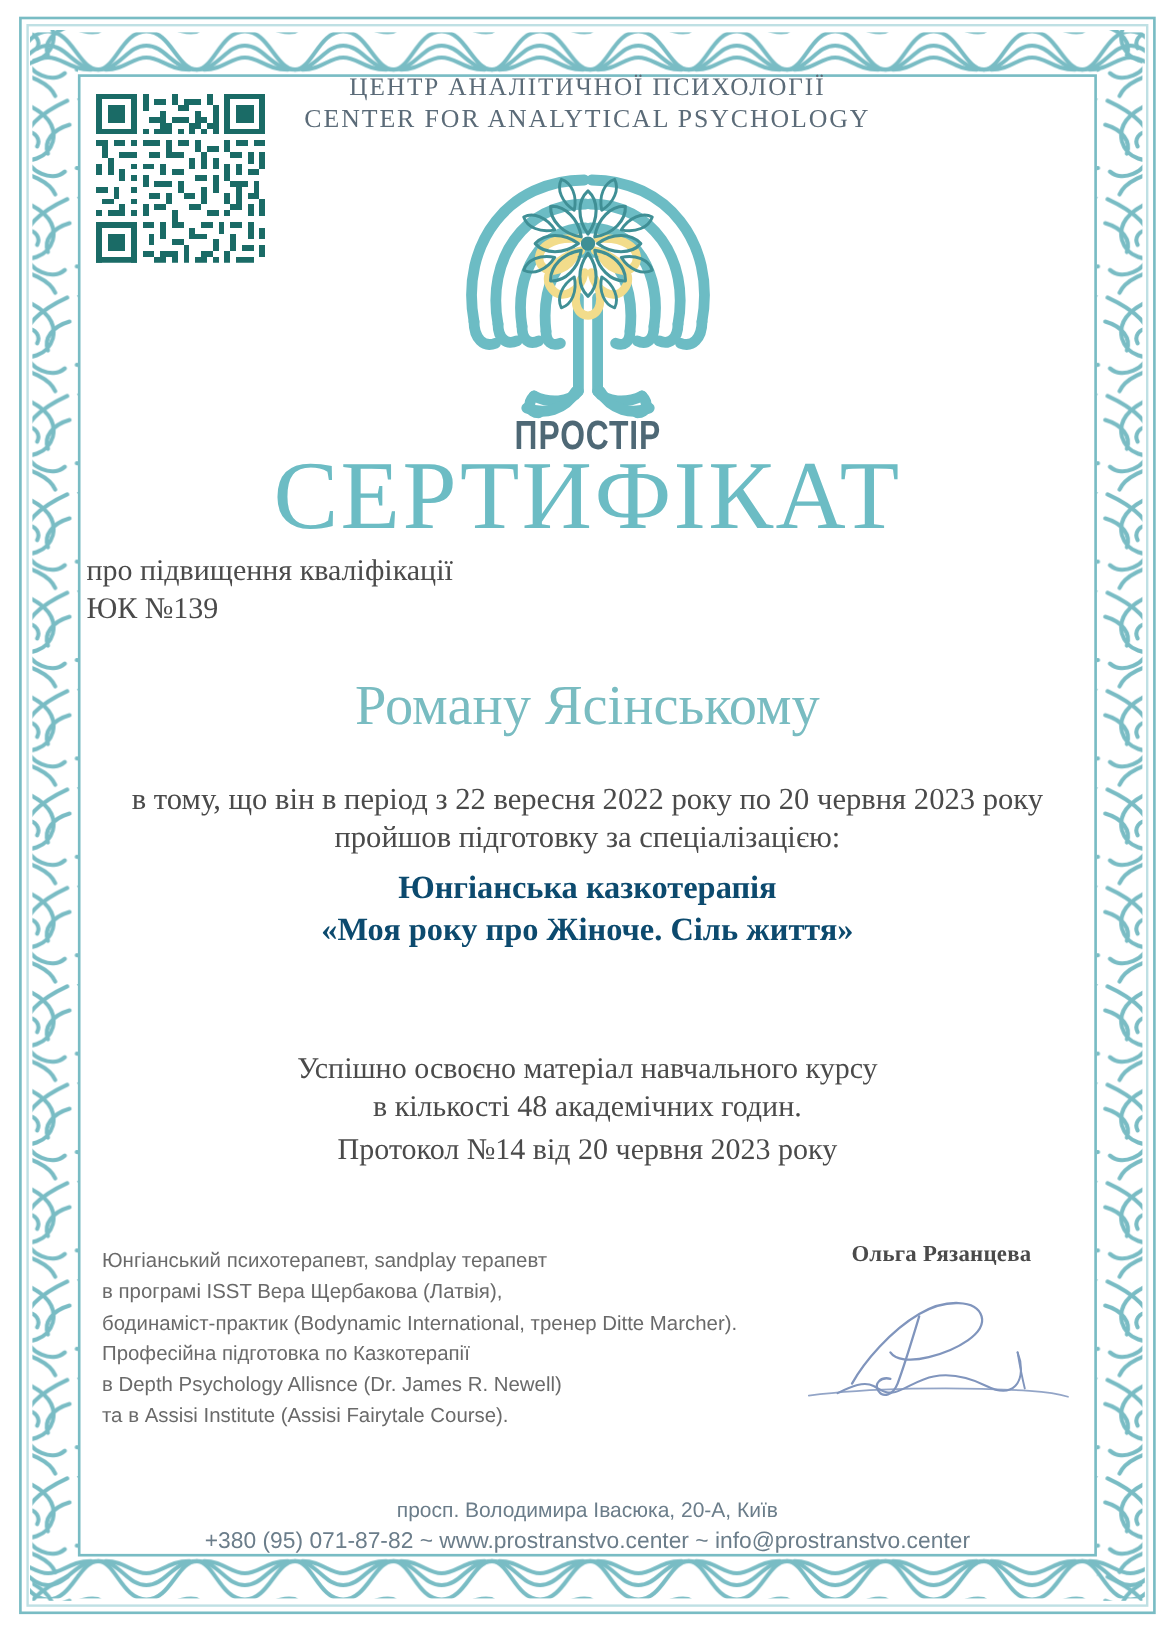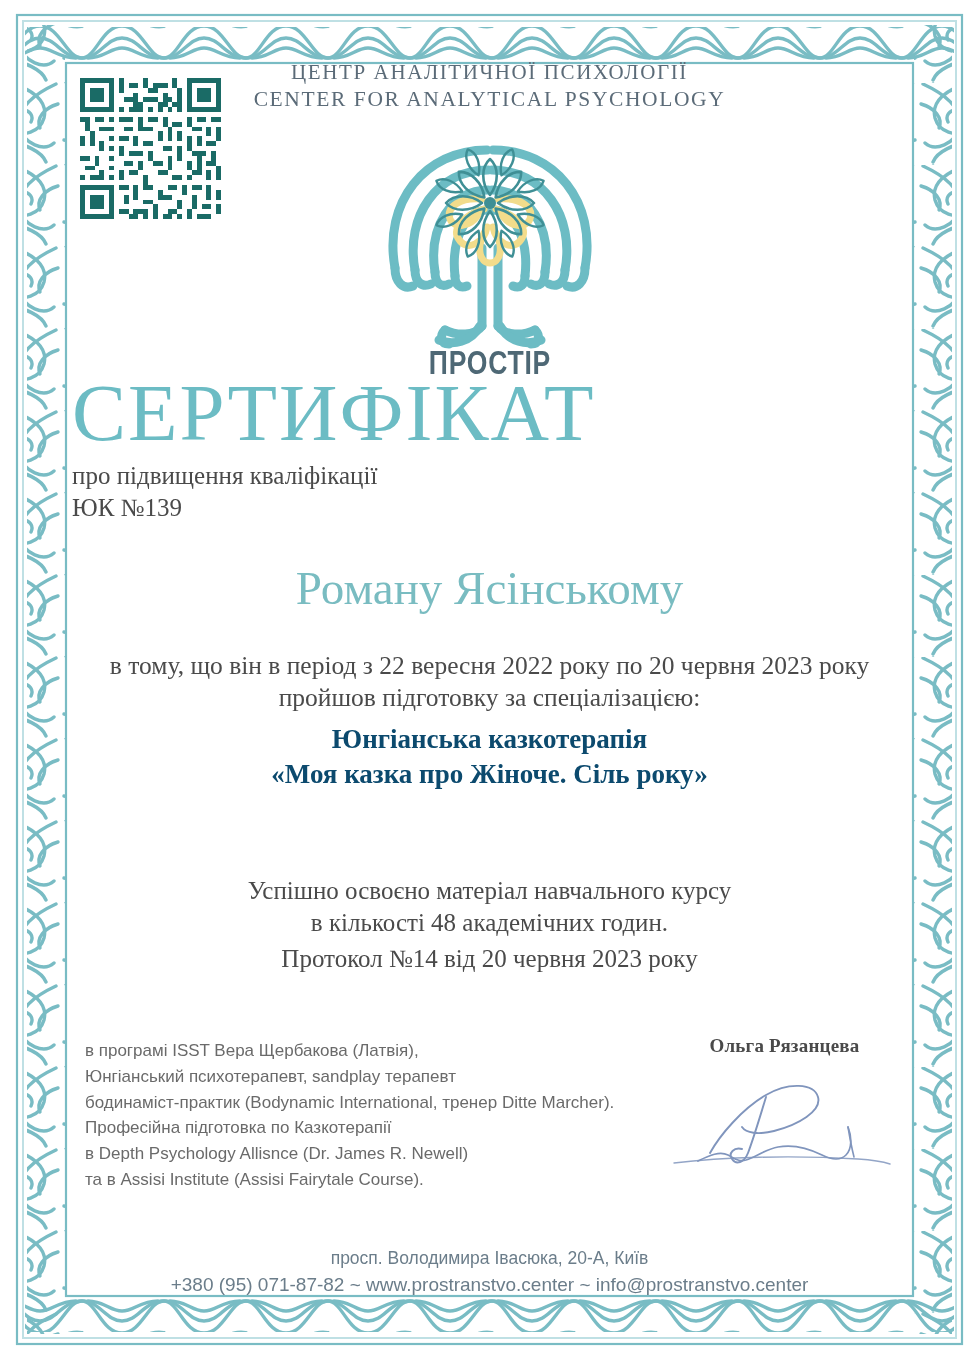--- a/index.html
+++ b/index.html
@@ -80,20 +80,21 @@
     height: 250px;
   }
   .logo-wrap svg { display:block; width:230px; height:250px; }
 
   
   .cert-title {
     position: absolute;
     left: 0;
     top: 343px;
     width: 835px;
+    text-align: center;
     font-size: 81px;
     letter-spacing: 2px;
     color: #6cbcc4;
     font-family: "Liberation Serif", "DejaVu Serif", serif;
     line-height: 1;
   }
 
   .subtitle-block {
     position: absolute;
     left: 0;
@@ -500,33 +501,33 @@
 
     <div class="recipient">Роману Ясінському</div>
 
     <div class="body-para">
       <div>в тому, що він в період з 22 вересня 2022 року по 20 червня 2023 року</div>
       <div>пройшов підготовку за спеціалізацією:</div>
     </div>
 
     <div class="course-block">
       <div>Юнгіанська казкотерапія</div>
-      <div>«Моя казка про Жіноче. Сіль року»</div>
+      <div>«Моя року про Жіноче. Сіль життя»</div>
     </div>
 
     <div class="hours-block">
       <div>Успішно освоєно матеріал навчального курсу</div>
       <div>в кількості 48 академічних годин.</div>
     </div>
     <div class="protocol-line">Протокол №14  від 20 червня 2023 року</div>
 
     <div class="credentials">
       <div class="para">
+        <div>Юнгіанський психотерапевт, sandplay терапевт</div>
         <div>в програмі ISST Вера Щербакова (Латвія),</div>
-        <div>Юнгіанський психотерапевт, sandplay терапевт</div>
         <div>бодинаміст-практик (Bodynamic International, тренер Ditte Marcher).</div>
       </div>
       <div class="para">
         <div>Професійна підготовка по Казкотерапії</div>
         <div>в Depth Psychology Allisnce (Dr. James R. Newell)</div>
         <div>та в Assisi Institute (Assisi Fairytale Course).</div>
       </div>
     </div>
 
     <div class="signature-area">

